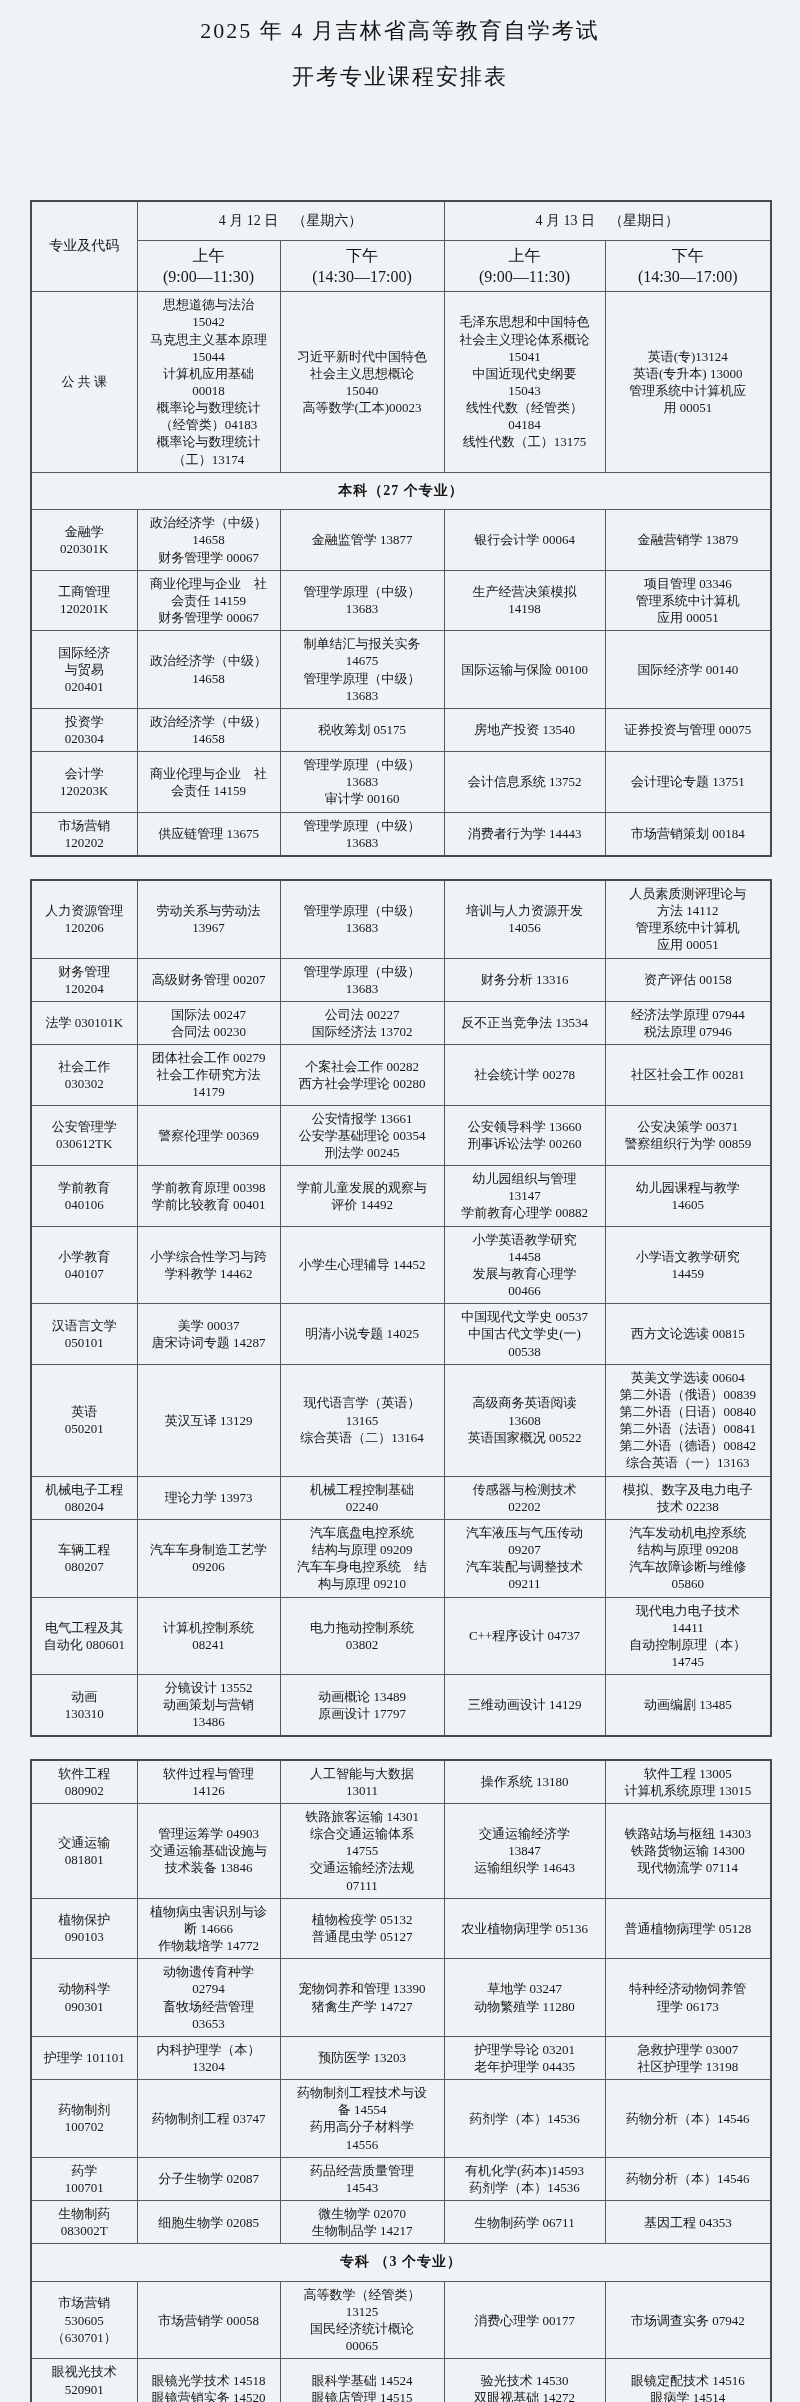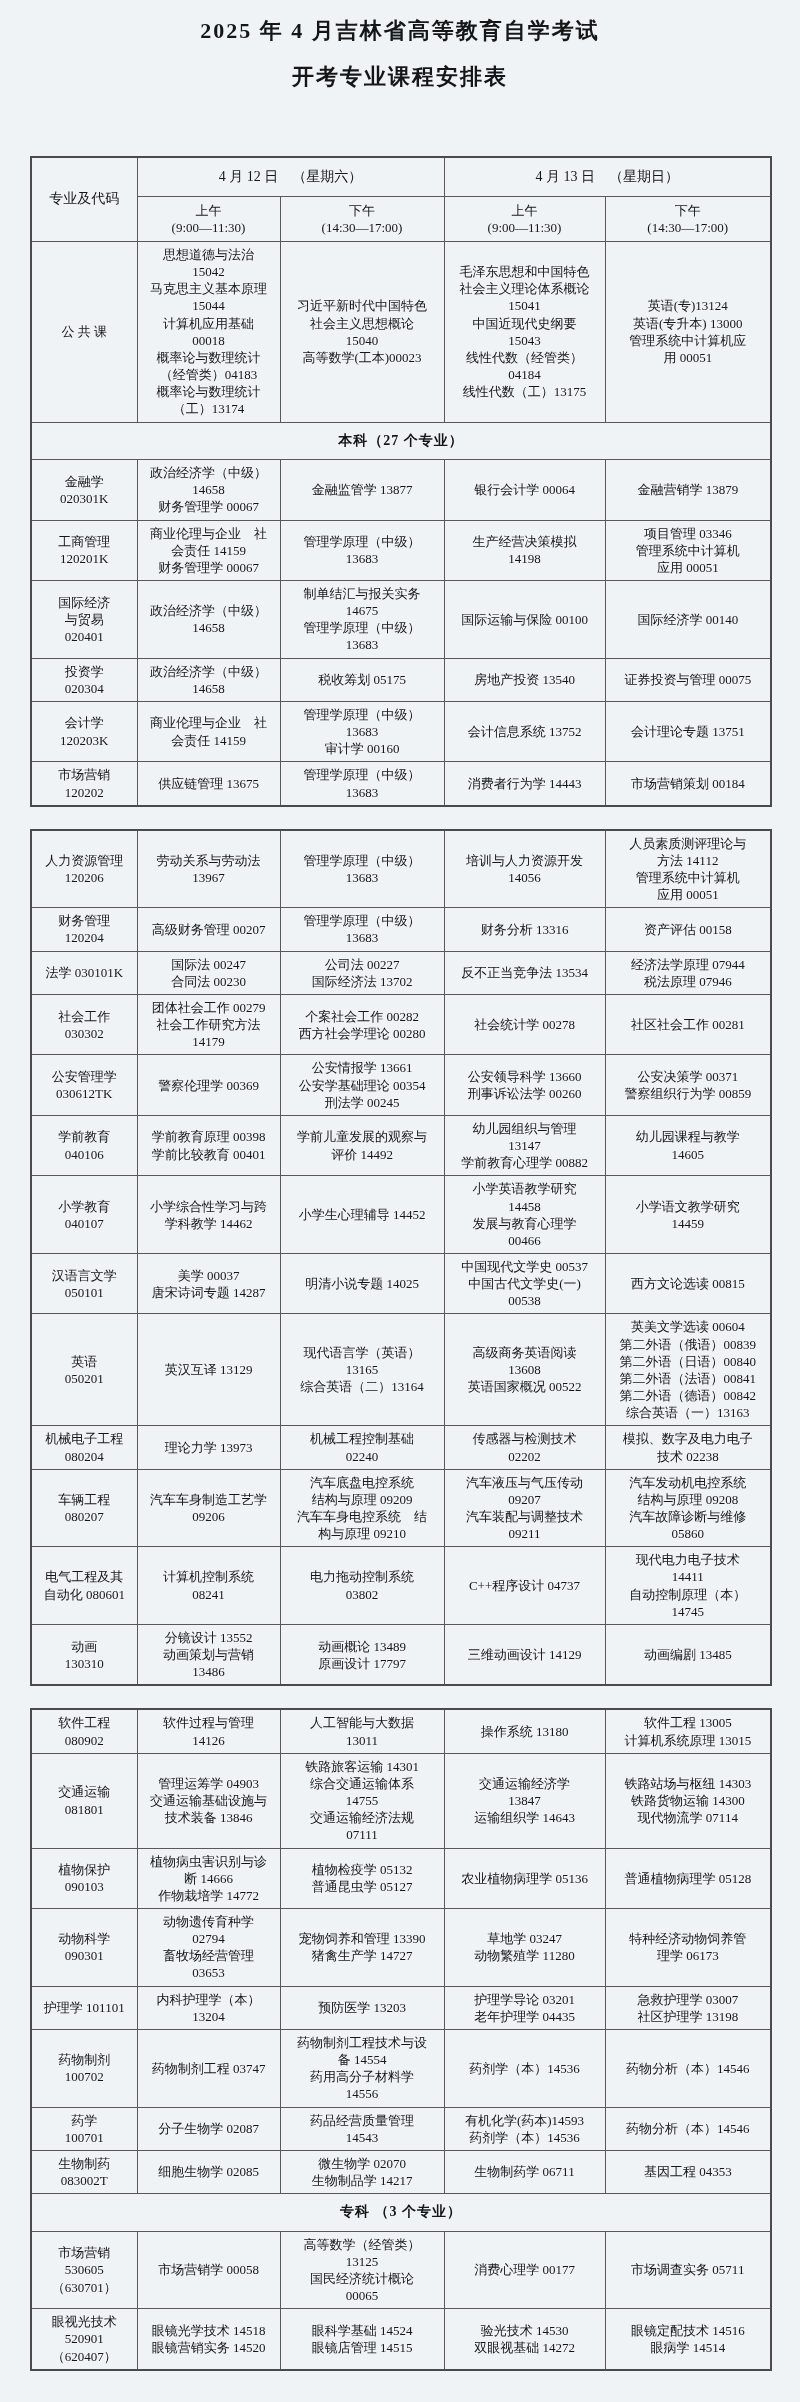--- a/index.html
+++ b/index.html
@@ -5,40 +5,40 @@
   html,body { margin:0; padding:0; }
   body {
     width:800px; min-height:2402px;
     background:#f0f3f6;
     font-family:"Liberation Serif","DejaVu Serif",serif;
     color:#161616;
     -webkit-font-smoothing:antialiased;
   }
   .page { box-sizing:border-box; padding:16px 30px 30px 30px; }
   .attachment { font-size:16px; margin:6px 0 34px 34px; letter-spacing:1px; }
-  .title { text-align:center; font-weight:bold; font-size:22px; margin:0 0 16px 0; letter-spacing:2px; }
-  .title.last { margin-bottom:64px; }
+  .title { text-align:center; font-weight:normal; font-size:22px; margin:0 0 16px 0; letter-spacing:2px; }
+  .title.last { margin-bottom:108px; }
   table.sched {
     width:740px; margin:0 auto 22px auto;
     border-collapse:collapse; table-layout:fixed;
     border:2px solid #4b4b4b;
     background:transparent;
   }
   table.sched td, table.sched th {
     border:1px solid #585858;
     text-align:center; vertical-align:middle;
     font-size:13px; line-height:1.32;
     padding:4px 3px;
     white-space:pre-line;
     word-break:break-all;
     font-weight:normal;
   }
   td.major { font-weight:bold; font-size:13.5px; }
   tr.hdr-date td { font-size:14px; height:30px; }
-  tr.hdr-time td { font-size:13px; height:36px; }
+  tr.hdr-time td { font-size:16px; height:36px; }
   tr.section-row td { font-weight:bold; font-size:14px; padding:9px 12px; letter-spacing:1px; }
   td.hdr-major { font-weight:bold; font-size:14px; }
 </style>
 </head>
 <body>
 
 <div class="page">
   <div class="title">2025 年 4 月吉林省高等教育自学考试</div>
   <div class="title last">开考专业课程安排表</div>
   <div id="tables">
@@ -449,21 +449,21 @@
           <tr>
             <td class="major">市场营销
 530605
 （630701）</td>
             <td>市场营销学 00058</td>
             <td>高等数学（经管类）
 13125
 国民经济统计概论
 00065</td>
             <td>消费心理学 00177</td>
-            <td>市场调查实务 05711</td>
+            <td>市场调查实务 07942</td>
           </tr>
           <tr>
             <td class="major">眼视光技术
 520901
 （620407）</td>
             <td>眼镜光学技术 14518
 眼镜营销实务 14520</td>
             <td>眼科学基础 14524
 眼镜店管理 14515</td>
             <td>验光技术 14530

